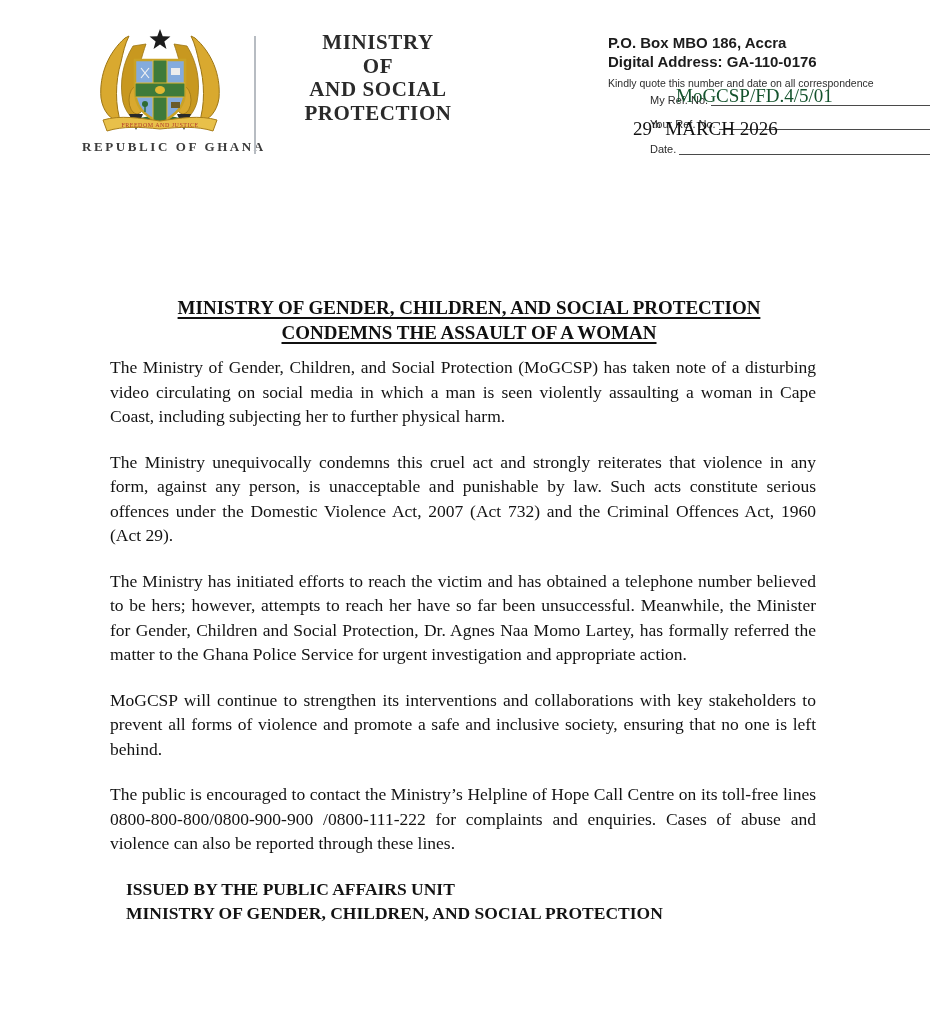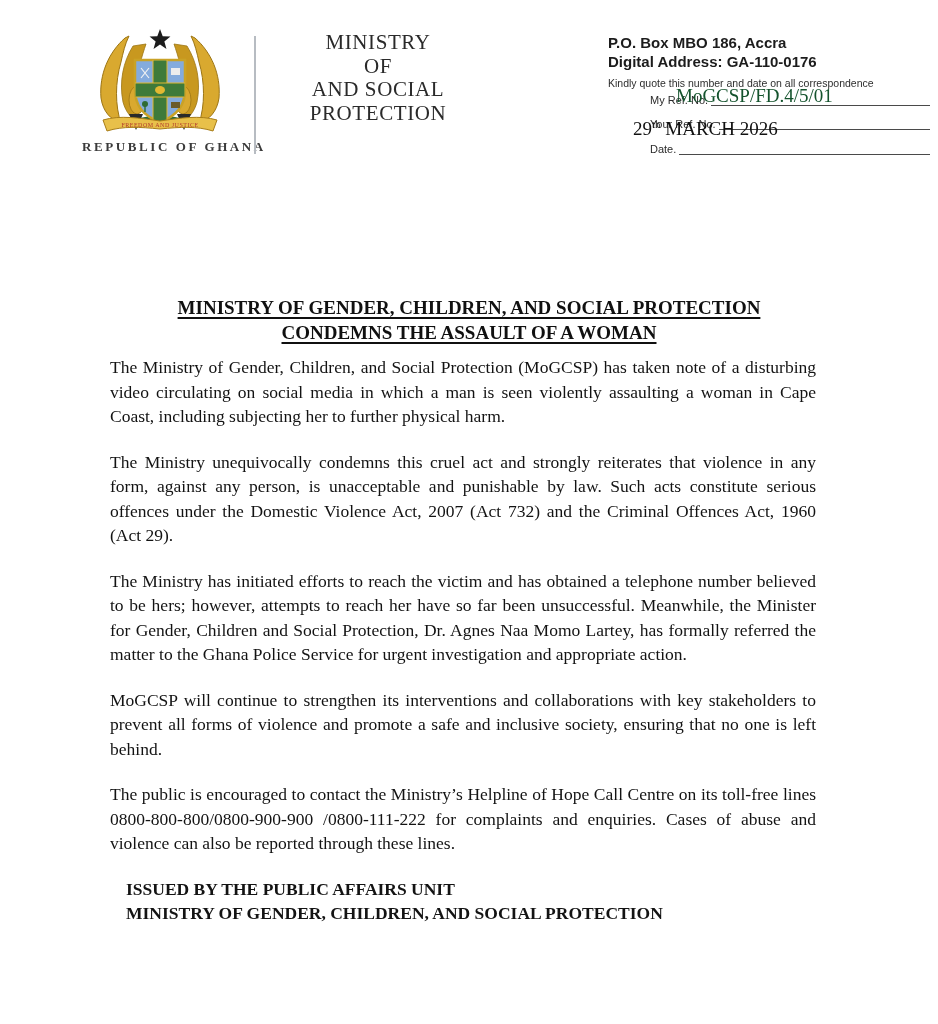--- a/index.html
+++ b/index.html
@@ -12,21 +12,21 @@
   
   .seal-block { position:absolute; left:82px; top:26px; width:156px; text-align:center; }
   .seal-block svg { display:block; margin:0 auto; }
   .seal-caption {
     margin-top:3px; font-family:"Liberation Serif", serif; font-weight:bold;
     font-size:13px; letter-spacing:2.6px; color:#3b3b3b; white-space:nowrap;
   }
   .lh-divider { position:absolute; left:254px; top:36px; width:2px; height:118px; background:#b7bcc2; }
   .ministry-name {
     position:absolute; left:258px; top:31px; width:240px; text-align:center;
-    font-family:"Liberation Serif", serif; font-weight:normal; font-size:21px;
+    font-family:"Liberation Serif", serif; font-weight:bold; font-size:21px;
     line-height:23.5px; letter-spacing:0.6px; color:#2a2a2a;
   }
   .contact { position:absolute; left:608px; top:33px; width:324px; height:132px;
     font-family:"Liberation Sans", sans-serif; color:#1c1c1c; }
   .contact .bold-line { font-weight:bold; font-size:15px; line-height:19px; }
   .contact .note { position:absolute; left:0; top:44px; font-size:10.5px; color:#2e2e2e; white-space:nowrap; }
   .ref-row { position:absolute; left:0; right:2px; display:flex; align-items:flex-end;margin-left:42px; }
   .ref-row .lbl { font-size:11px; color:#2b2b2b; padding-right:3px; white-space:nowrap; }
   .ref-row .line { flex:1; border-bottom:1.5px solid #4a4a4a; height:13px; }
   .row-myref   { top:60px; }

